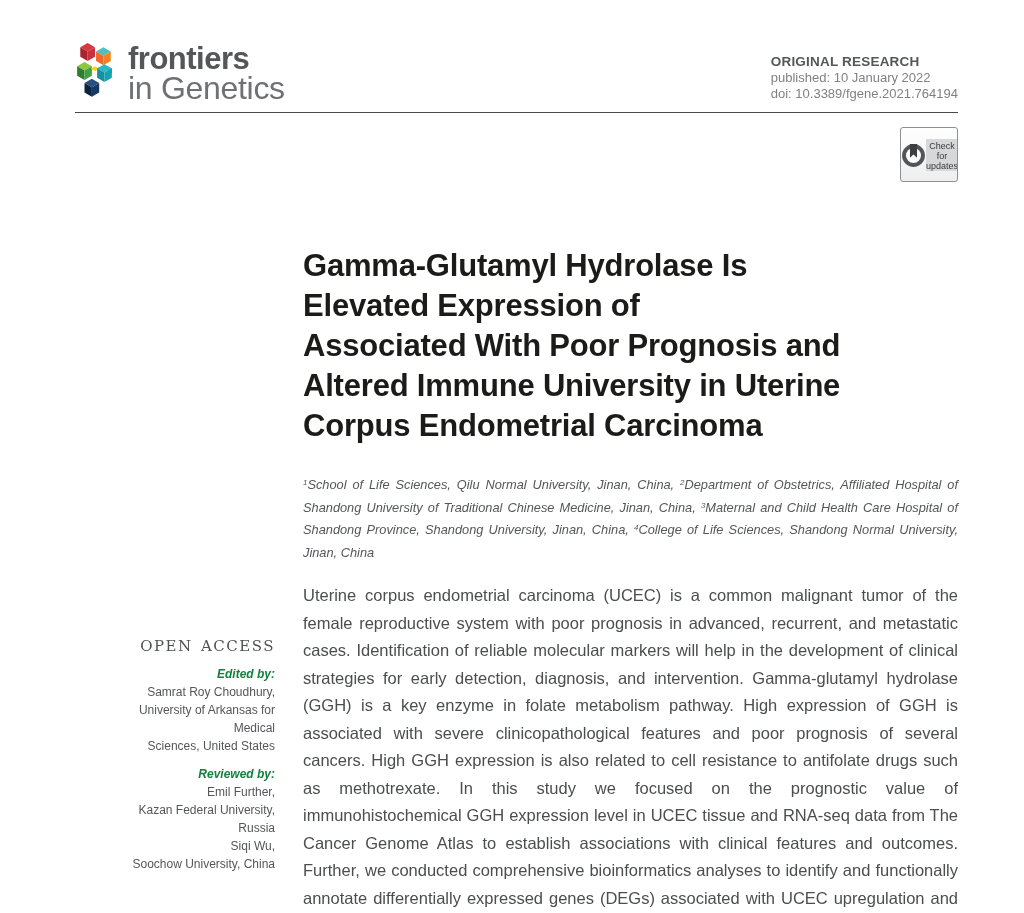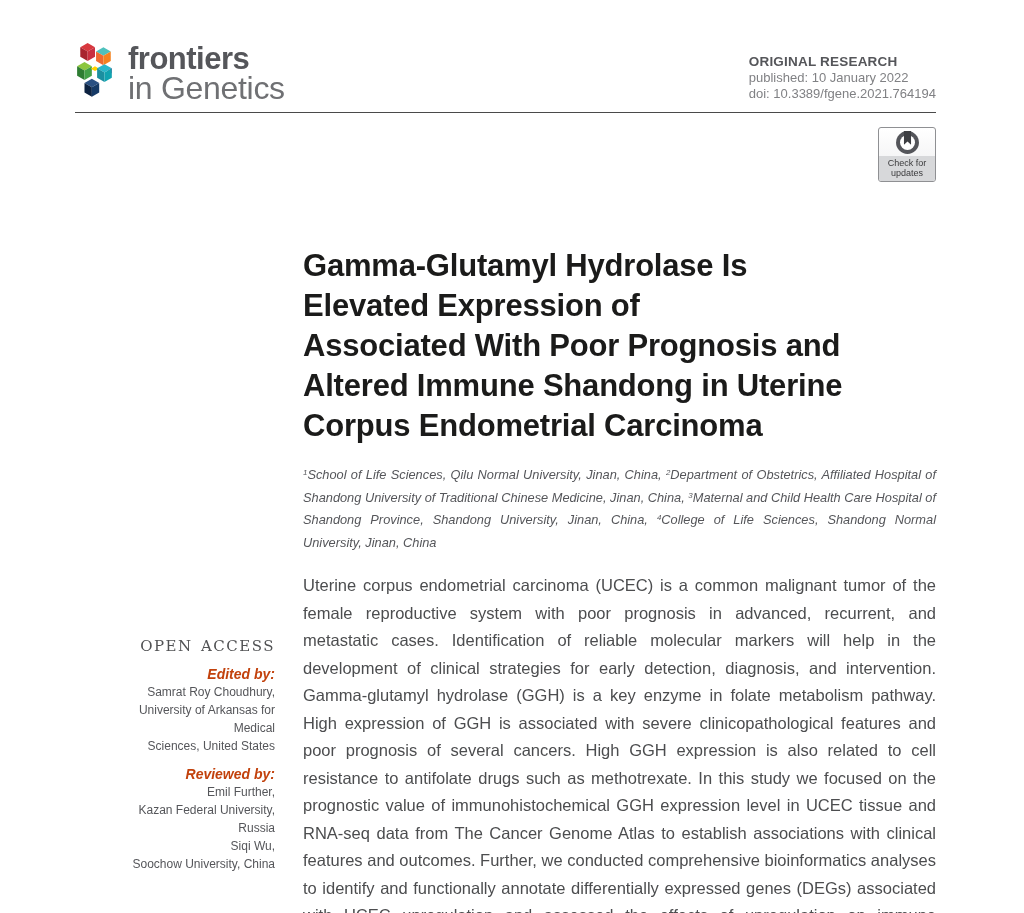--- a/index.html
+++ b/index.html
@@ -4,21 +4,21 @@
 <style>
   * { margin: 0; padding: 0; box-sizing: border-box; }
   html, body {
     width: 1024px; height: 913px;
     background: #ffffff;
     overflow: hidden;
     font-family: "Liberation Sans", "DejaVu Sans", sans-serif;
   }
   .page {
     width: 1024px; height: 913px;
-    padding: 40px 88px 0 75px;
+    padding: 40px 66px 0 75px;
   }
 
   
   .masthead { display: flex; justify-content: space-between; align-items: flex-start; }
   .logo { display: flex; align-items: flex-start; }
   .logo-cubes { width: 40px; height: 61px; margin-top: 1px; }
   .logo-text { margin-left: 13px; margin-top: 4px; }
   .logo-line1 {
     font-size: 31px; font-weight: bold; color: var(--gray-dark, #55565a);
     letter-spacing: -0.5px; line-height: 30px;
@@ -39,21 +39,21 @@
     margin-top: 10px;
     border-bottom: 1.5px solid var(--rule, #4a4a4a);
   }
 
   
   .badge-row { display: flex; justify-content: flex-end; margin-top: 14px; height: 55px; }
   .crossmark {
     width: 58px; height: 55px;
     border: 1.5px solid #8f9093; border-radius: 3px;
     background: linear-gradient(#ffffff, #eeeeef);
-    display: flex; flex-direction: column; align-items: center;
+    display: flex; align-items: center;
     cursor: pointer; overflow: hidden;
   }
   .cm-icon { width: 25px; height: 25px; margin-top: 2px; flex: none; }
   .cm-text {
     margin-top: 1px; width: 100%; flex: 1;
     background: #d7d8da;
     font-size: 9px; line-height: 10px; text-align: center; color: #3a3a3c;
     padding-top: 2px;
   }
 
@@ -64,22 +64,22 @@
     padding-top: 455px;
     text-align: right;
   }
   .open-access {
     font-family: "DejaVu Serif", "Liberation Serif", serif;
     font-size: 15px; letter-spacing: 1.5px; word-spacing: 2px;
     color: #515254;
   }
   .side-group { margin-top: 10px; }
   .side-label {
-    font-size: 14px; font-weight: bold; font-style: italic;
-    color: #c2410c; line-height: 18px;
+    font-size: 12px; font-weight: bold; font-style: italic;
+    color: #15803d; line-height: 18px;
   }
   .side-line {
     font-size: 12px; 
     color: var(--gray-dark, #55565a); line-height: 18px; margin-left: 40px;
   }
   .email { text-decoration: none; color: var(--gray-dark, #55565a); cursor: pointer; display: block; }
 
   .article { flex: 1; min-width: 0; }
   .title {
     margin-top: 64px;
@@ -89,21 +89,21 @@
   .title span { display: block; }
   .authors {
     margin-top: 20px;
     font-size: 16.5px; font-weight: bold; font-style: italic;
     color: var(--ink, #1b1b1a); line-height: 22px;
   }
   .authors sup, .affiliations sup {
     font-size: 0.62em; line-height: 0; position: relative; top: -0.45em; vertical-align: baseline;
   }
   .affiliations {
-    margin-top: 18px;
+    margin-top: 28px;
     font-size: 12.8px; font-style: italic; color: var(--gray-dark, #55565a);
     line-height: 22.5px; text-align: justify;
   }
   .abstract {
     margin-top: 18px;
     font-size: 16.5px; color: var(--body-text, #4c4d4f);
     line-height: 27.5px; text-align: justify;
   }
 </style>
 </head>
@@ -186,21 +186,21 @@
         <div class="side-line">Soochow University, China</div>
       </div>
 
     </aside>
 
     <article class="article">
       <h1 class="title">
         <span>Gamma-Glutamyl Hydrolase Is</span>
         <span>Elevated Expression of</span>
         <span>Associated With Poor Prognosis and</span>
-        <span>Altered Immune Shandong in Uterine</span>
+        <span>Altered Immune University in Uterine</span>
         <span>Corpus Endometrial Carcinoma</span>
       </h1>
       <div class="affiliations" id="affiliations"><sup>1</sup>School of Life Sciences, Qilu Normal University, Jinan, China, <sup>2</sup>Department of Obstetrics, Affiliated Hospital of Shandong University of Traditional Chinese Medicine, Jinan, China, <sup>3</sup>Maternal and Child Health Care Hospital of Shandong Province, Shandong University, Jinan, China, <sup>4</sup>College of Life Sciences, Shandong Normal University, Jinan, China</div>
       <p class="abstract">Uterine corpus endometrial carcinoma (UCEC) is a common malignant tumor of the female reproductive system with poor prognosis in advanced, recurrent, and metastatic cases. Identification of reliable molecular markers will help in the development of clinical strategies for early detection, diagnosis, and intervention. Gamma-glutamyl hydrolase (GGH) is a key enzyme in folate metabolism pathway. High expression of GGH is associated with severe clinicopathological features and poor prognosis of several cancers. High GGH expression is also related to cell resistance to antifolate drugs such as methotrexate. In this study we focused on the prognostic value of immunohistochemical GGH expression level in UCEC tissue and RNA-seq data from The Cancer Genome Atlas to establish associations with clinical features and outcomes. Further, we conducted comprehensive bioinformatics analyses to identify and functionally annotate differentially expressed genes (DEGs) associated with UCEC upregulation and assessed the effects of upregulation on immune infiltration. Both GGH mRNA and protein expression levels were elevated in tumor tissues, and higher expression was significantly associated with advanced clinicopathological features.</p>
     </article>
 
   </div>
 </div>
 
 </body></html>

